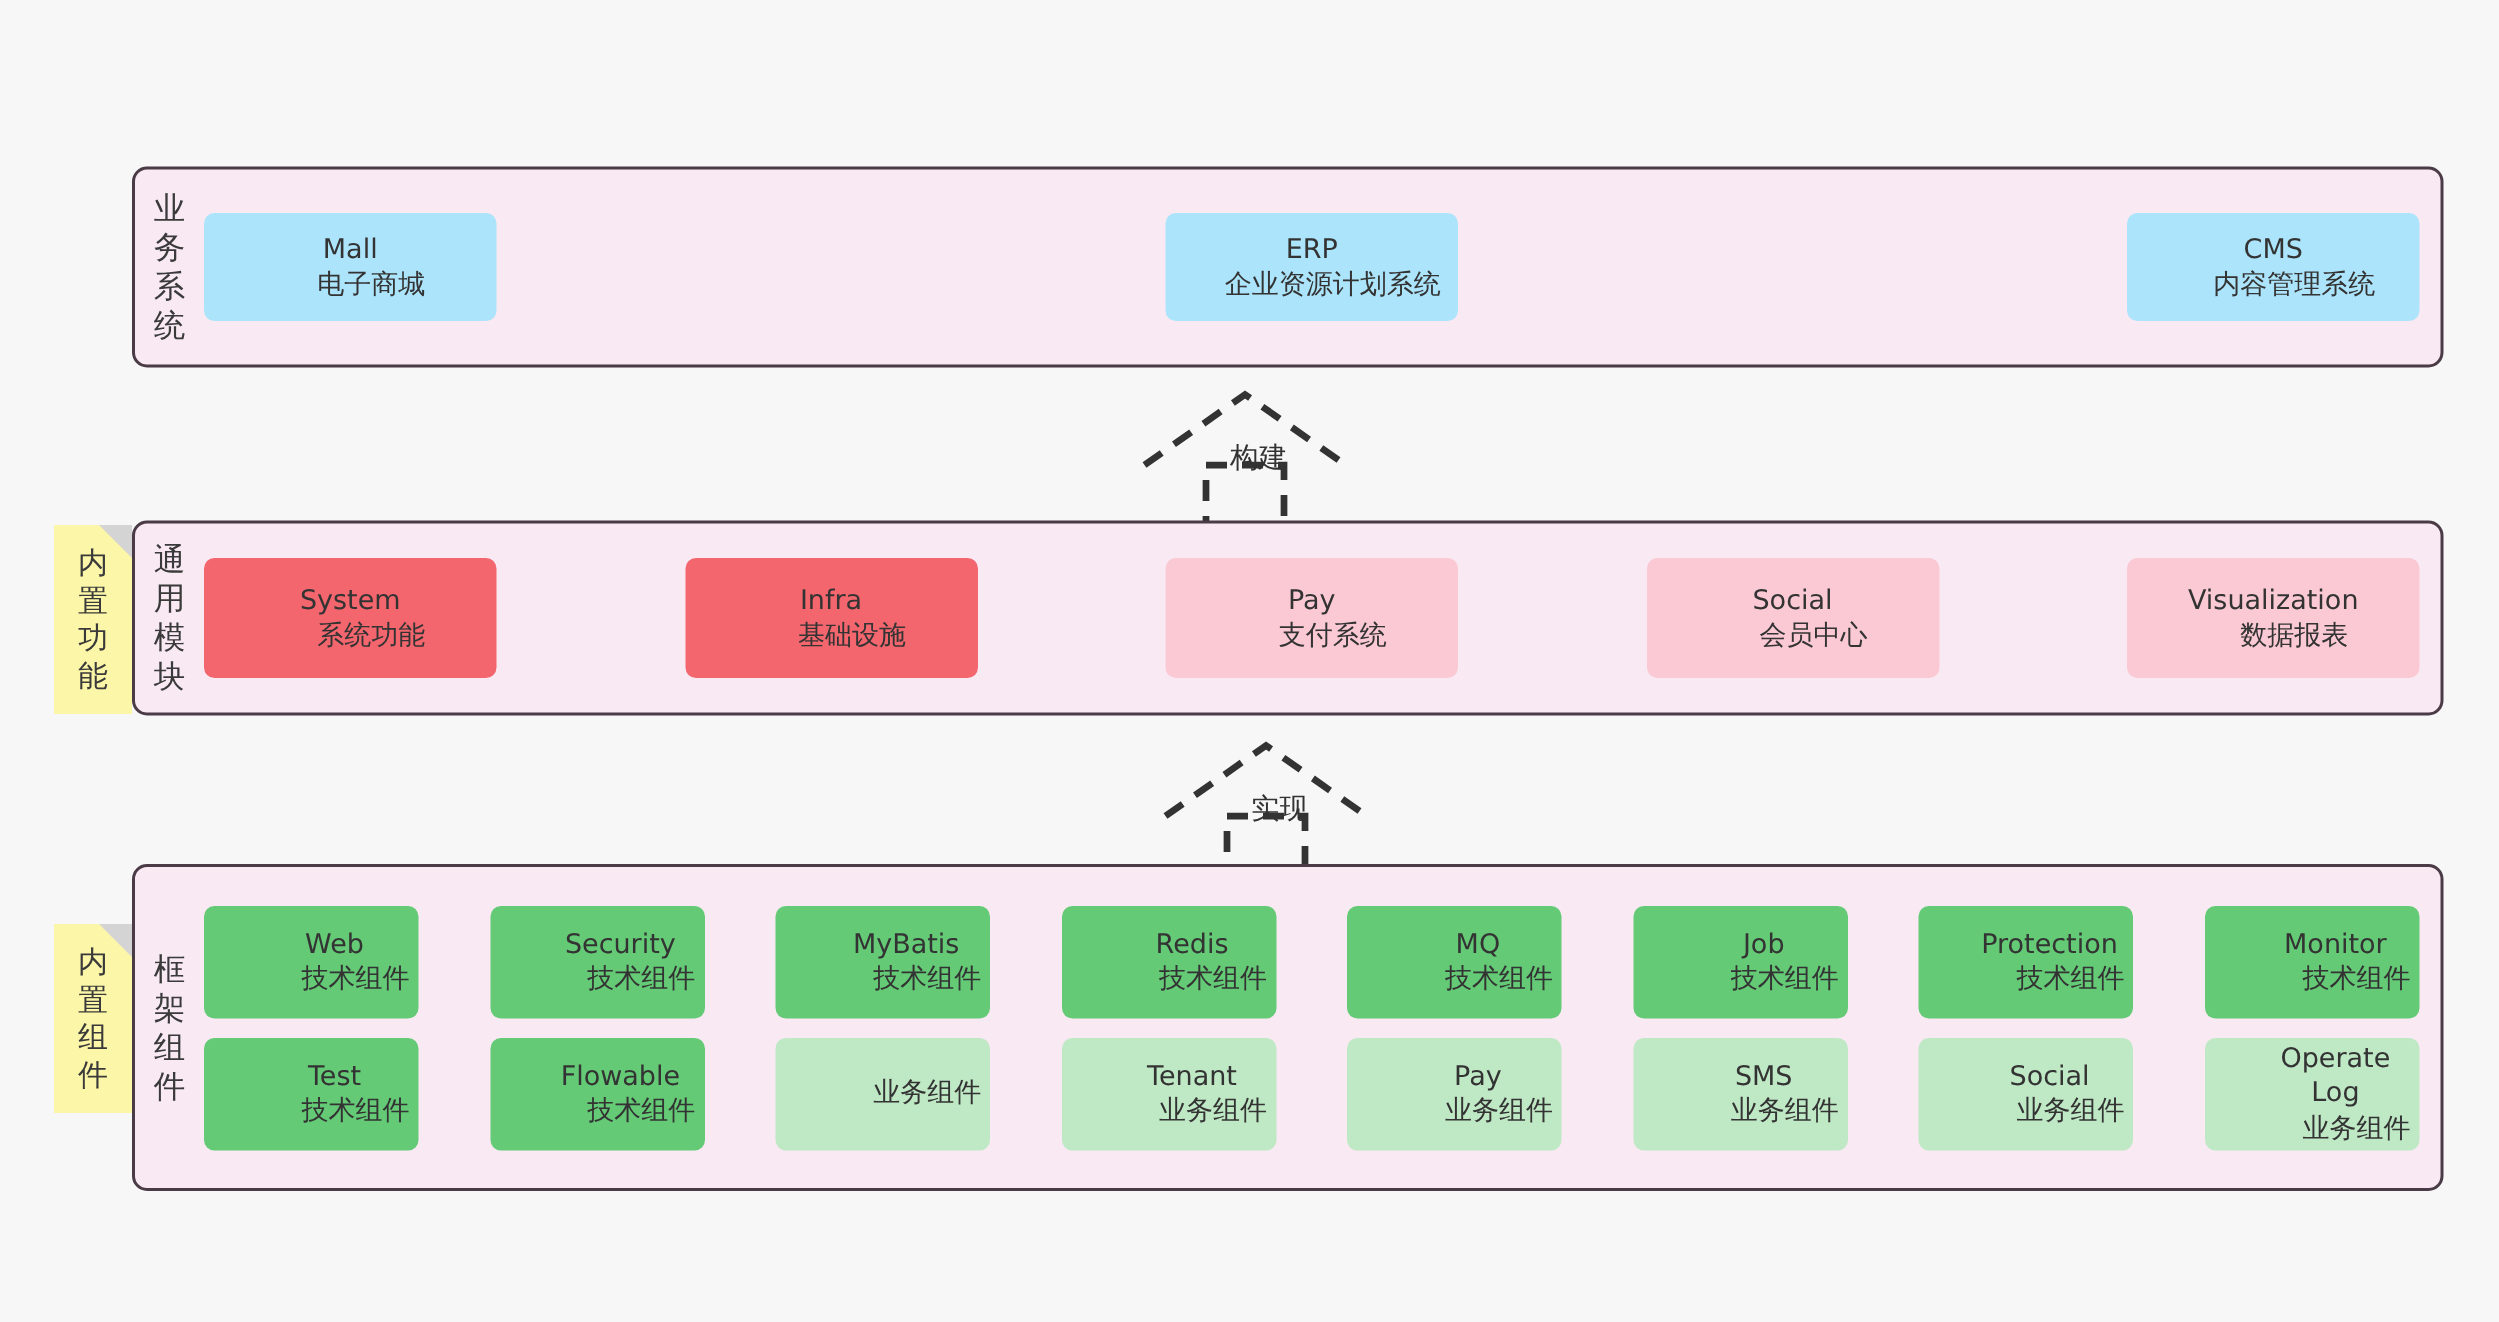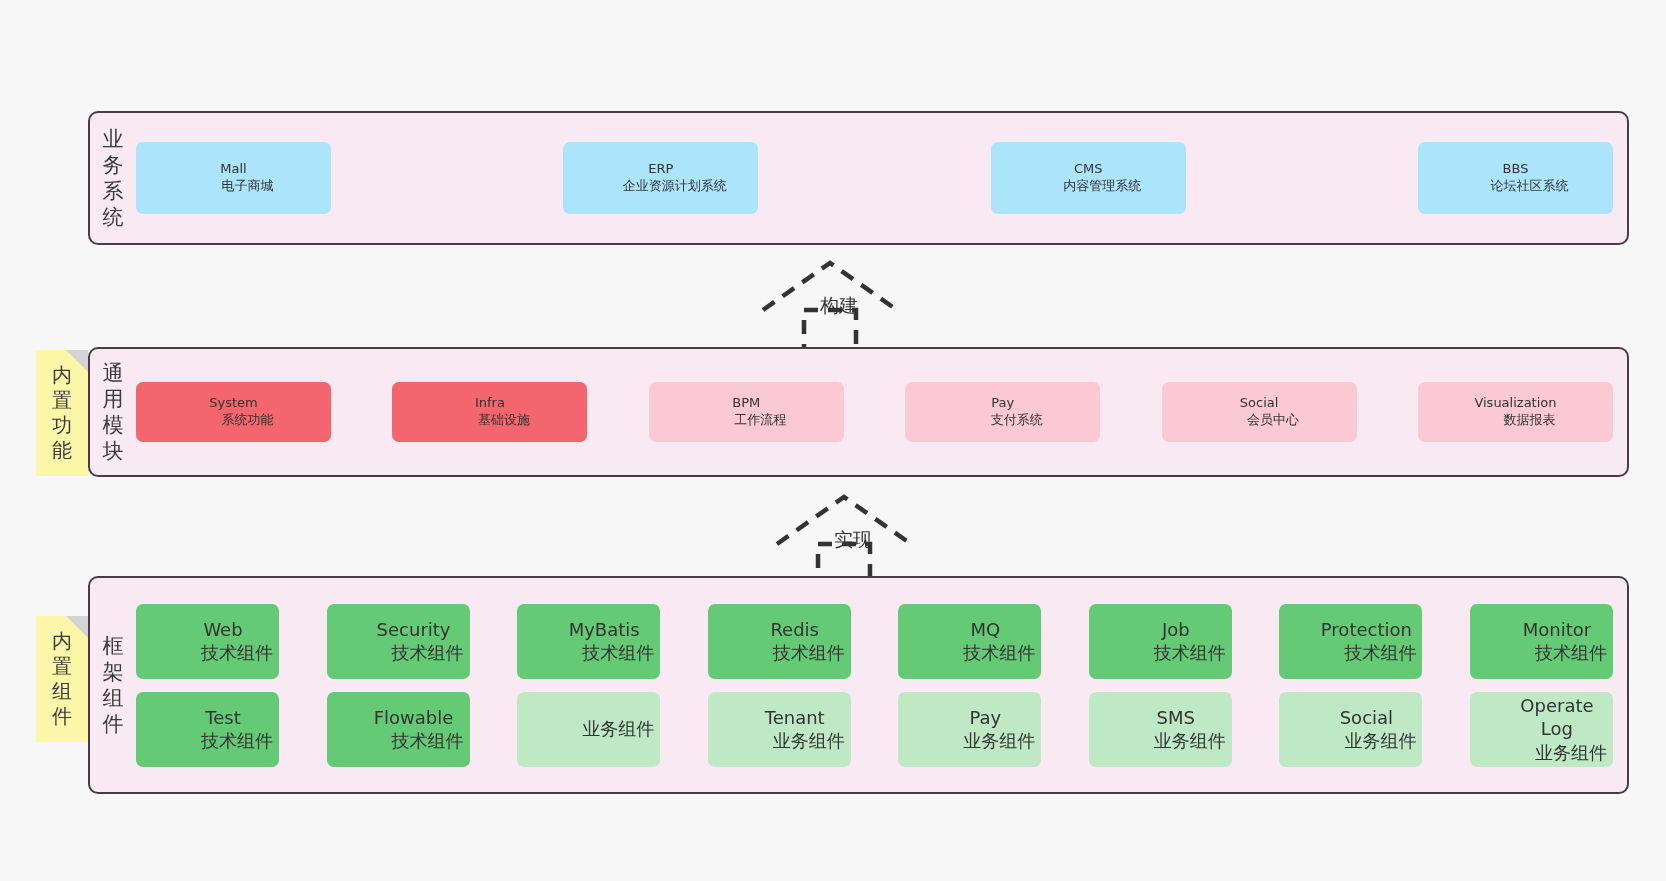--- a/index.html
+++ b/index.html
@@ -69,41 +69,41 @@
   
   .card {
     box-sizing: border-box;
     border-radius: 7px;
     display: flex;
     flex-direction: column;
     align-items: center;
     justify-content: center;
     text-align: center;
     color: #333333;
-    font-size: 13px;
+    font-size: 18px;
     line-height: 1.30;
     padding: 2px 6px;
   }
   .card .ttl { display: block; }
   .card .sub { display: block; margin-left: 28px; }
 
   
   .c-blue       { background: #ace4fb; }
   .c-red        { background: #f4666e; }
   .c-pink       { background: #fac9d4; }
   .c-green      { background: #64ca76; }
   .c-lightgreen { background: #bfe8c5; }
 
   
   #layer-business { left: 88px;  top: 111px; width: 1541px; height: 134px; }
   #layer-modules  { left: 88px;  top: 347px; width: 1541px; height: 130px; }
   #layer-frame    { left: 88px;  top: 576px; width: 1541px; height: 218px; }
 
   #layer-business .card { width: 195px; height: 72px; }
-  #layer-modules  .card { width: 195px; height: 60px; align-items: center; }
+  #layer-modules  .card { width: 195px; height: 80px; align-items: center; }
 
   #layer-frame .row { margin: 0; }
   #layer-frame .row + .row { margin-top: 13px; align-items: flex-end; }
   #layer-frame .card { width: 143px; height: 75px; font-size: 18px; padding-left: 37px; }
 
   
   .note {
     position: absolute;
     box-sizing: border-box;
     background: #fcf7a8;
@@ -166,24 +166,20 @@
           <span class="sub">电子商城</span>
         </div>
         <div class="card c-blue">
           <span class="ttl">ERP</span>
           <span class="sub">企业资源计划系统</span>
         </div>
         <div class="card c-blue">
           <span class="ttl">CMS</span>
           <span class="sub">内容管理系统</span>
         </div>
-        <div class="card c-blue">
-          <span class="ttl">BBS</span>
-          <span class="sub">论坛社区系统</span>
-        </div>
       </div>
     </div>
   </div>
 
   <div class="connector" id="conn-build">
     <svg width="200" height="110" viewBox="0 0 200 110" fill="none">
       <path d="M 5 52 L 72 5 L 139 52" stroke="#333333" stroke-width="4.5" stroke-dasharray="14 10" fill="none" stroke-linecap="butt"></path>
       <path d="M 46 52 L 98 52 L 98 96 L 46 96 L 46 52" stroke="#333333" stroke-width="4.5" stroke-dasharray="14 10" fill="none" stroke-linecap="butt"></path>
     </svg>
     <div class="conn-label">构建</div>
@@ -200,24 +196,20 @@
       <div class="row">
         <div class="card c-red">
           <span class="ttl">System</span>
           <span class="sub">系统功能</span>
         </div>
         <div class="card c-red">
           <span class="ttl">Infra</span>
           <span class="sub">基础设施</span>
         </div>
         <div class="card c-pink">
-          <span class="ttl">BPM</span>
-          <span class="sub">工作流程</span>
-        </div>
-        <div class="card c-pink">
           <span class="ttl">Pay</span>
           <span class="sub">支付系统</span>
         </div>
         <div class="card c-pink">
           <span class="ttl">Social</span>
           <span class="sub">会员中心</span>
         </div>
         <div class="card c-pink">
           <span class="ttl">Visualization</span>
           <span class="sub">数据报表</span>

